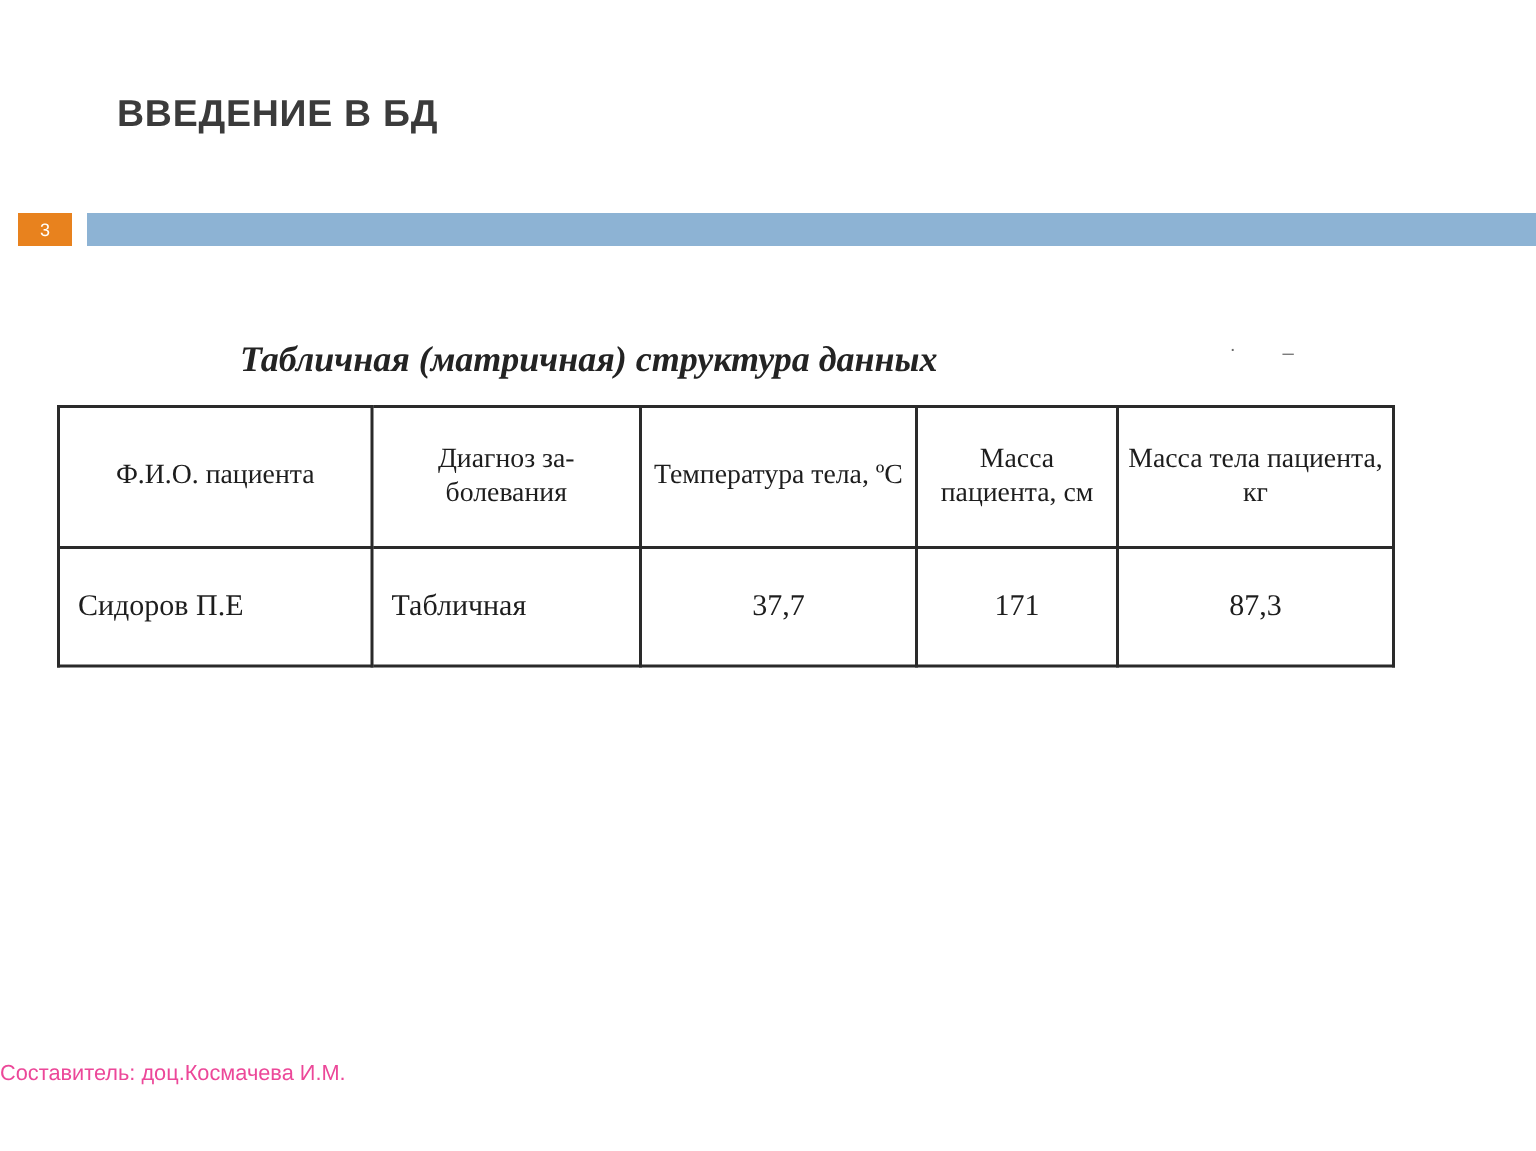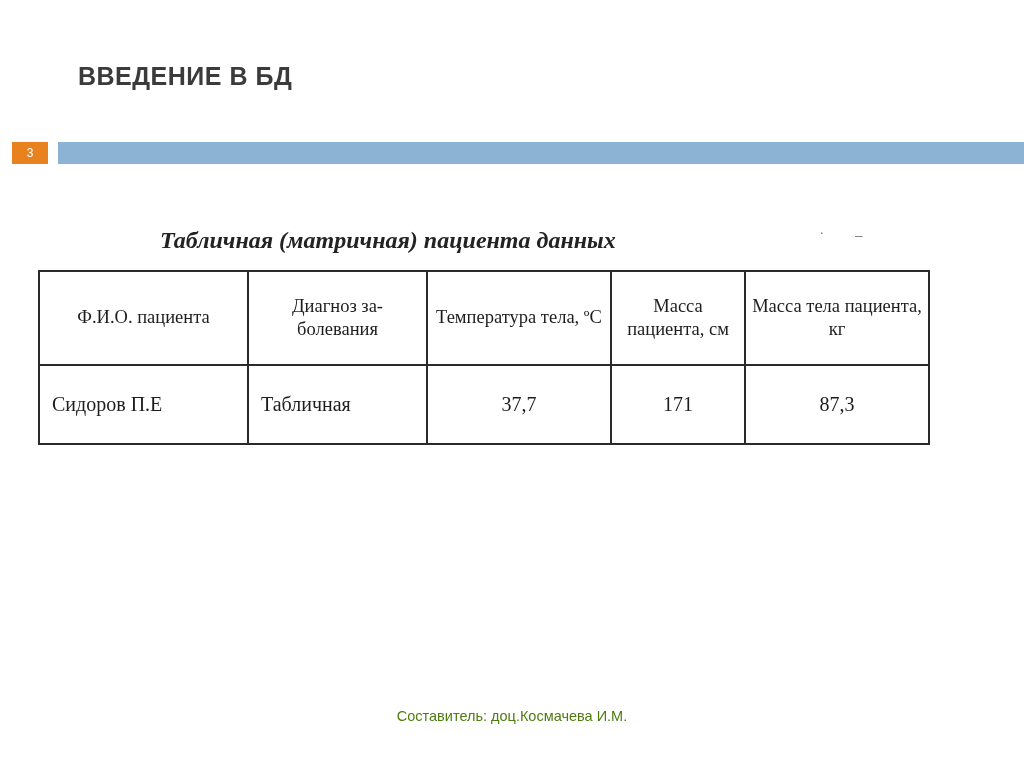--- a/index.html
+++ b/index.html
@@ -118,36 +118,36 @@
     text-align: left !important;
     padding-left: 12px !important;
   }
 
   
   .footer {
     position: absolute;
     left: 0;
     right: 0;
     top: 708px;
-    text-align: center;
+    text-align: left;
     font-size: 14.5px;
-    color: #4d7c0f;
+    color: #ec4899;
   }
 </style>
 </head>
 <body>
 
 <div class="slide-title">ВВЕДЕНИЕ В БД</div>
 
 <div class="pagenum-box">3</div>
 <div class="header-bar"></div>
 
 <div class="scan-wrap">
 
-  <div class="scan-title">Табличная (матричная) пациента данных</div>
+  <div class="scan-title">Табличная (матричная) структура данных</div>
   <div class="scan-marks">. _</div>
 
   <table class="data-table">
     <thead>
       <tr>
         <th class="col-0">Ф.И.О. пациента</th>
         <th class="col-1">Диагноз за-болевания</th>
         <th class="col-2">Температура тела, ºС</th>
         <th class="col-3">Масса пациента, см</th>
         <th class="col-4">Масса тела пациента, кг</th>

